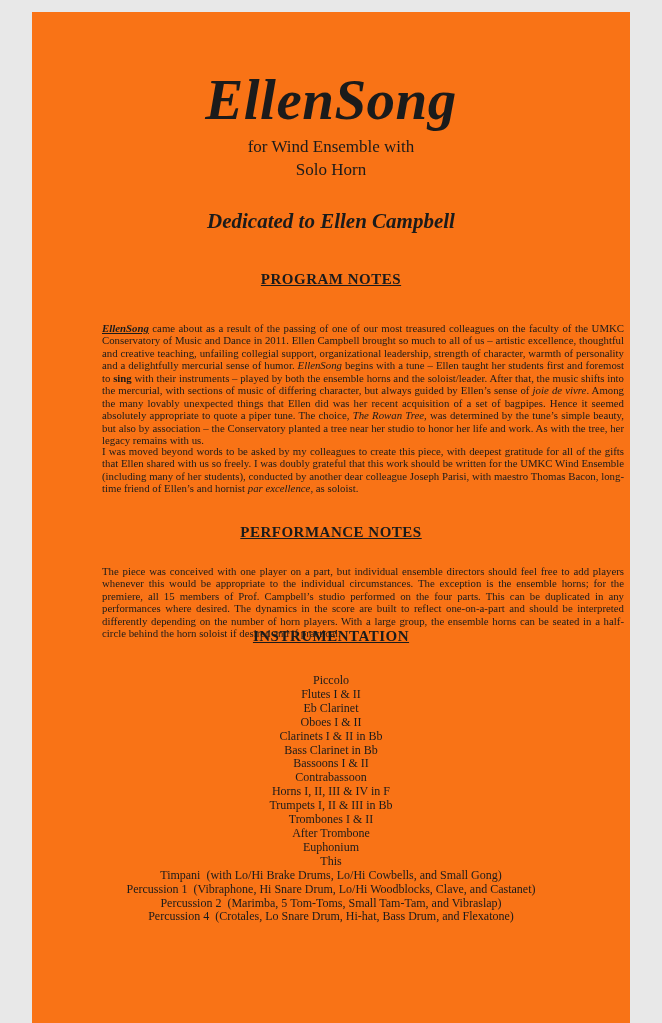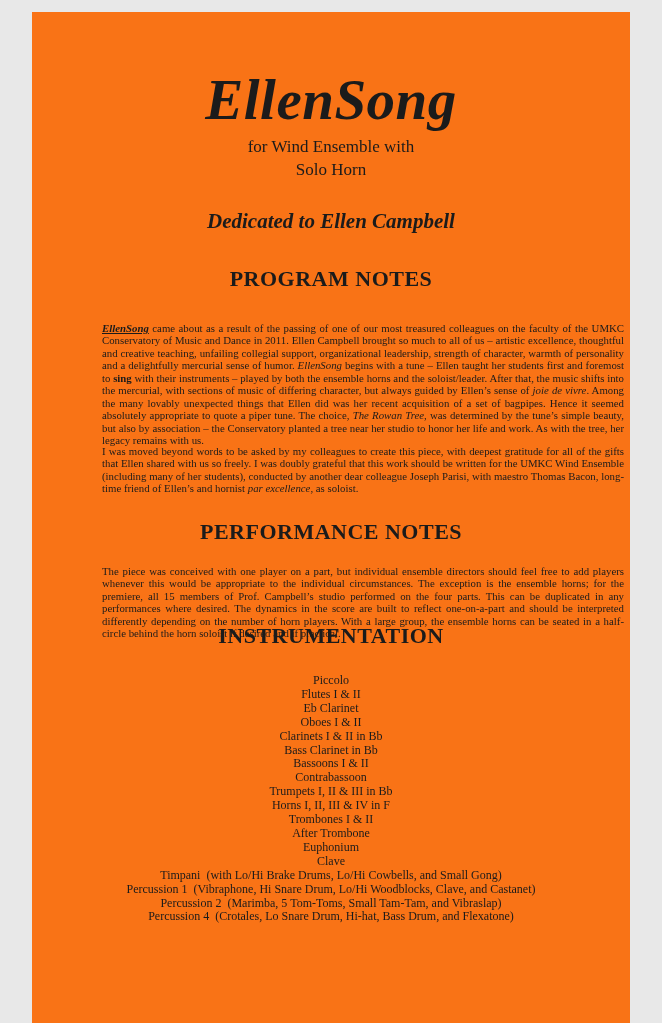--- a/index.html
+++ b/index.html
@@ -29,24 +29,25 @@
     line-height: 23px;
   }
   .dedication {
     top: 196px;
     font-size: 21px;
     line-height: 26px;
     font-weight: bold;
     font-style: italic;
   }
   .section-heading {
-    font-size: 22px;
+    font-size: 15px;
     line-height: 28px;
     font-weight: bold;
     letter-spacing: 0.5px;
+    text-decoration: underline;
   }
   .h-program { top: 253px; }
   .h-performance { top: 506px; }
   .h-instrumentation { top: 610px; }
 
   .body-par {
     position: absolute;
     left: 70px;
     width: 522px;
     font-size: 10.8px;
@@ -97,25 +98,25 @@
 
   <div class="centered instr-list">
       <div class="instr-item">Piccolo</div>
       <div class="instr-item">Flutes I &amp; II</div>
       <div class="instr-item">Eb Clarinet</div>
       <div class="instr-item">Oboes I &amp; II</div>
       <div class="instr-item">Clarinets I &amp; II in Bb</div>
       <div class="instr-item">Bass Clarinet in Bb</div>
       <div class="instr-item">Bassoons I &amp; II</div>
       <div class="instr-item">Contrabassoon</div>
+      <div class="instr-item">Horns I, II, III &amp; IV in F</div>
       <div class="instr-item">Trumpets I, II &amp; III in Bb</div>
-      <div class="instr-item">Horns I, II, III &amp; IV in F</div>
       <div class="instr-item">Trombones I &amp; II</div>
       <div class="instr-item">After Trombone</div>
       <div class="instr-item">Euphonium</div>
-      <div class="instr-item">Clave</div>
+      <div class="instr-item">This</div>
       <div class="instr-item">Timpani  (with Lo/Hi Brake Drums, Lo/Hi Cowbells, and Small Gong)</div>
       <div class="instr-item">Percussion 1  (Vibraphone, Hi Snare Drum, Lo/Hi Woodblocks, Clave, and Castanet)</div>
       <div class="instr-item">Percussion 2  (Marimba, 5 Tom-Toms, Small Tam-Tam, and Vibraslap)</div>
       <div class="instr-item">Percussion 4  (Crotales, Lo Snare Drum, Hi-hat, Bass Drum, and Flexatone)</div>
     </div>
 
 </div>
 
 </body></html>

